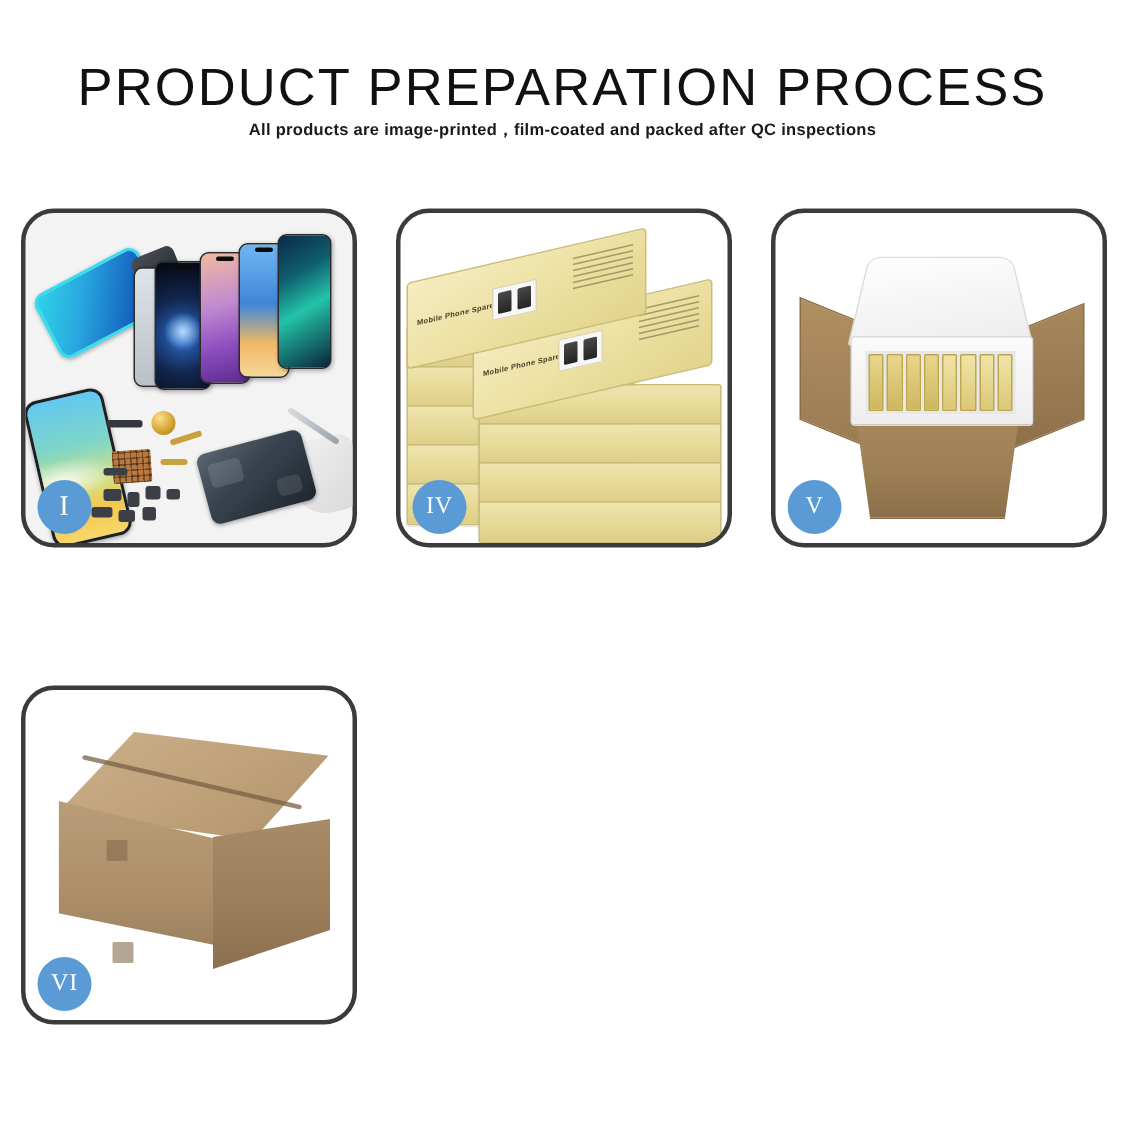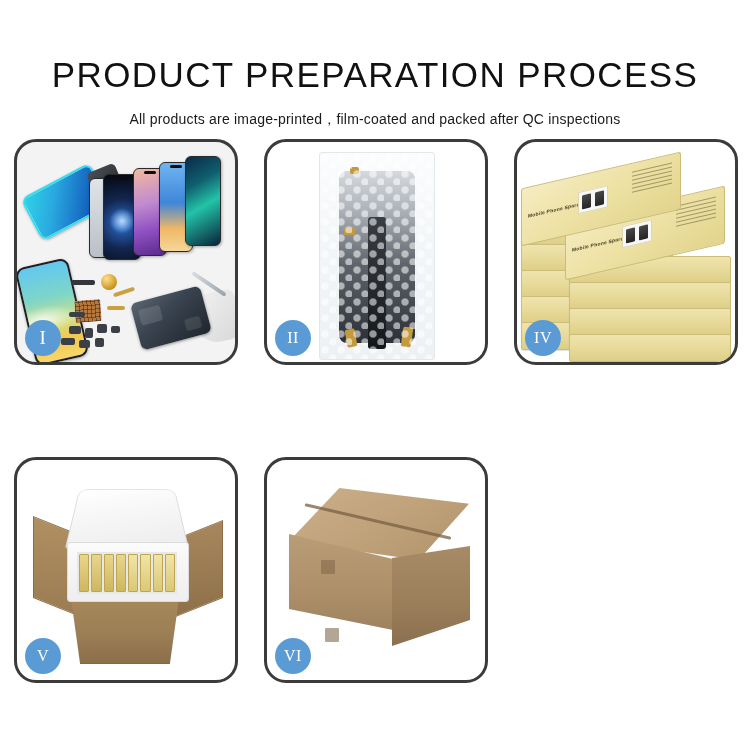--- a/index.html
+++ b/index.html
@@ -18,30 +18,31 @@
   
   .header {
     padding-top: 40px;
     text-align: center;
   }
   .title {
     font-size: 35px;
     letter-spacing: 1.4px;
     color: #111111;
     font-weight: normal;
-    margin: 16px;
+    margin: 0;
     line-height: 1.1;
     font-family: "Liberation Sans", sans-serif;
   }
   .subtitle {
-    font-size: 14px;
+    font-size: 11px;
     color: #1a1a1a;
-    margin: 12px 0 0 0;
+    margin: 0 0 0 0;
     letter-spacing: 0.2px;
     font-family: "Liberation Sans", sans-serif;
+    font-weight: bold;
   }
 
   
   .grid {
     position: absolute;
     top: 139px;
     left: 14px;
     width: 724px;
     display: grid;
     grid-template-columns: repeat(3, 224px);
@@ -500,34 +501,20 @@
       <div class="p1-part" style="left:78px; top:196px; width:9px; height:9px;"></div>
       <div class="p1-part" style="left:52px; top:170px; width:16px; height:5px;"></div>
 
       <div class="p1-hand"></div>
       <div class="p1-tweezer"></div>
       <div class="p1-back"></div>
     </div>
     <div class="badge">I</div>
   </div>
 
-  <div class="panel">
-    <div class="stage">
-      <div class="p2-bag">
-        <div class="p2-item"></div>
-        <div class="p2-strip"></div>
-        <div class="p2-gold" style="left:30px; top:14px; width:9px; height:7px;"></div>
-        <div class="p2-gold" style="left:24px; top:74px; width:11px; height:8px;"></div>
-        <div class="p2-gold" style="left:26px; top:176px; width:10px; height:18px; transform:rotate(-10deg);"></div>
-        <div class="p2-gold" style="right:22px; top:174px; width:10px; height:20px; transform:rotate(8deg);"></div>
-        <div class="p2-bubbles2"></div>
-      </div>
-    </div>
-    <div class="badge sm">II</div>
-  </div>
 
 
   <div class="panel">
     <div class="stage">
       <div class="p4-wrap">
 
         <div class="p4-box" style="left:0px;  top:58px;"></div>
         <div class="p4-box" style="left:0px;  top:84px;"></div>
         <div class="p4-box" style="left:0px;  top:110px;"></div>
         <div class="p4-box" style="left:0px;  top:136px;"></div>

